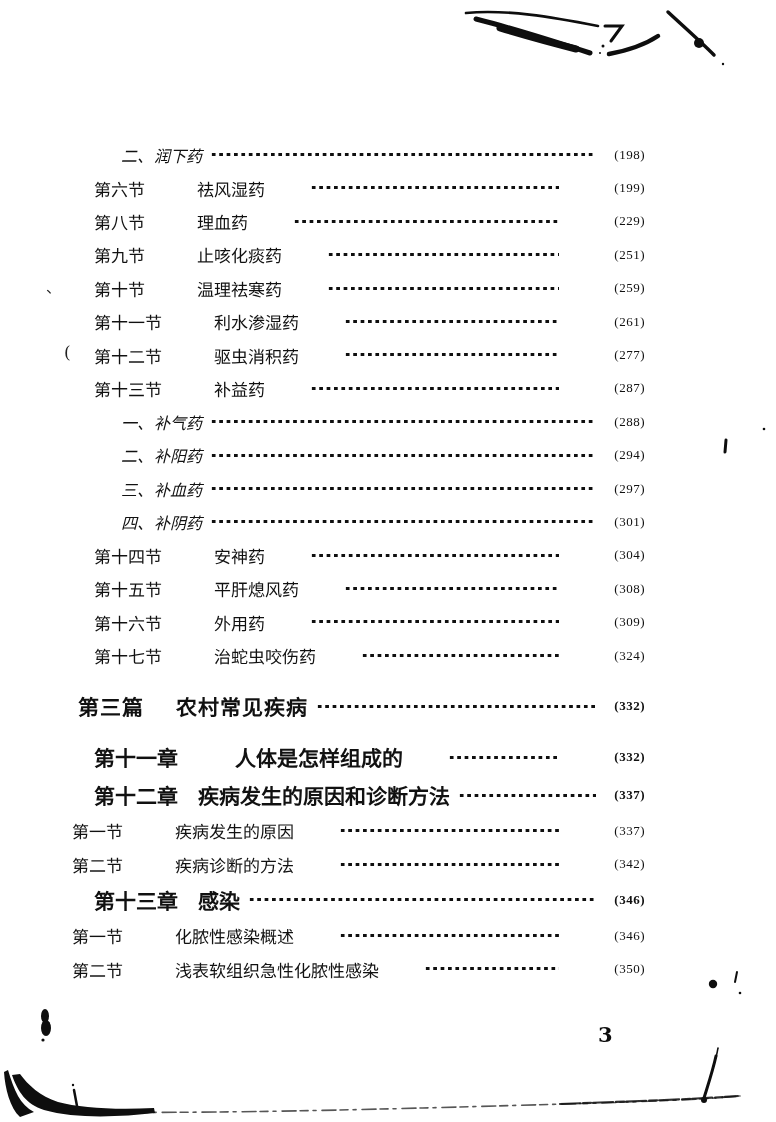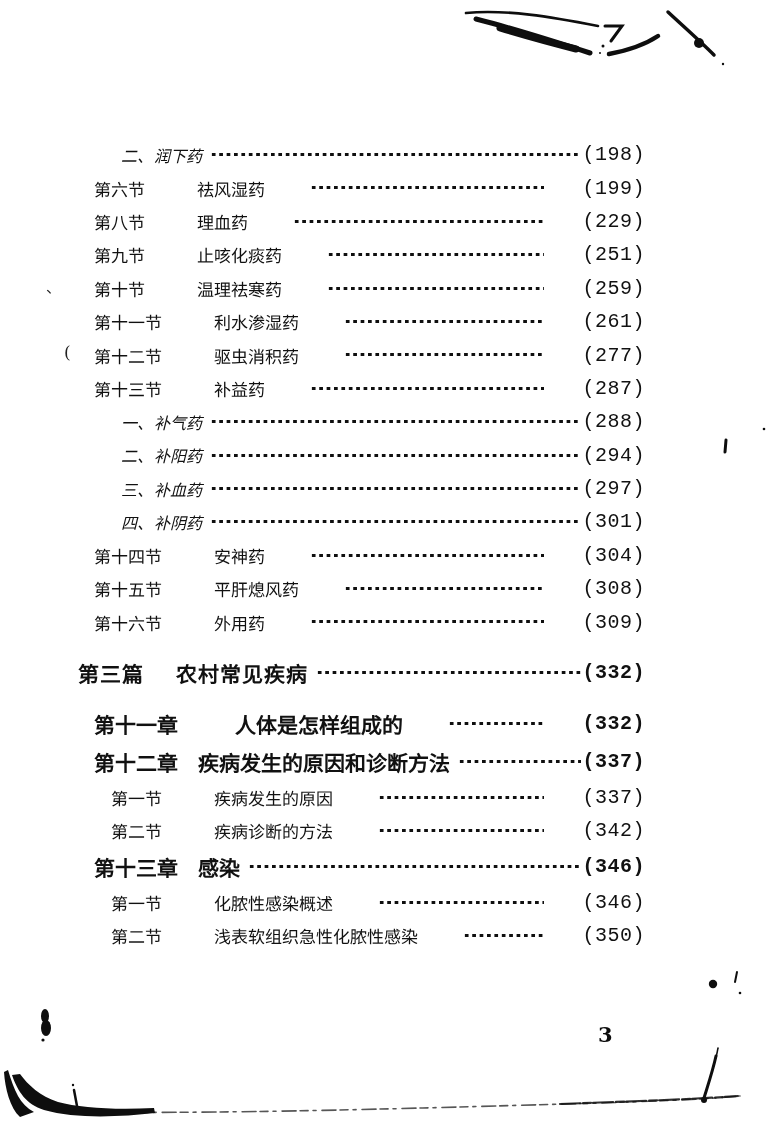--- a/index.html
+++ b/index.html
@@ -19,35 +19,35 @@
   .row .num,.row .title{white-space:nowrap;}
   .row .dots{
     flex:1;height:100%;margin-left:8px;margin-right:1px;
     background-image:radial-gradient(circle,#0f0f0f 1.8px,transparent 2.1px);
     background-size:7.4px 7.4px;
     background-repeat:repeat-x;
     background-position:0 center;
     min-width:12px;
   }
   .row .pg{
-    font-family:Liberation Mono, monospace;
-    font-size:20px;
+    font-family:Liberation Serif, serif;
+    font-size:13px;
     min-width:48px;
     text-align:right;
     letter-spacing:.5px;
     white-space:nowrap;
   }
 
   .row.section{margin-left:94px;height:33.4px;font-size:17px;font-weight:500;gap:37px;}
   .row.item{margin-left:121px;height:33.4px;font-size:16px;}
   .row.item .num,.row.item .title{font-style:italic;display:inline-block;}
   .row.chapter{margin-left:94px;height:38px;font-size:21px;font-weight:700;}
   .row.part{margin-left:78px;height:44px;font-size:21px;font-weight:800;margin-top:12px;letter-spacing:1px;}
   .row.part + .row.chapter{margin-top:10px;gap:37px;}
-  .row.part ~ .row.section{margin-left:111px;}
+  .row.part ~ .row.section{margin-left:72px;}
 
   .row.section .num{margin-right:15px;}
   .row.chapter .num{margin-right:20px;}
   .row.part .num{margin-right:32px;}
   .row.item .num{margin-right:1px;}
 
   
   .folio{
     position:absolute;left:598px;top:1022px;
     font-family:"DejaVu Serif",serif;
@@ -209,20 +209,26 @@
     <span class="pg">(308)</span>
   </div>
 
   <div class="row section">
     <span class="num">第十六节</span>
     <span class="title">外用药</span>
     <span class="dots"></span>
     <span class="pg">(309)</span>
   </div>
 
+  <div class="row section">
+    <span class="num">第十七节</span>
+    <span class="title">治蛇虫咬伤药</span>
+    <span class="dots"></span>
+    <span class="pg">(324)</span>
+  </div>
 
   <div class="row part">
     <span class="num">第三篇</span>
     <span class="title">农村常见疾病</span>
     <span class="dots"></span>
     <span class="pg">(332)</span>
   </div>
 
   <div class="row chapter">
     <span class="num">第十一章</span>

